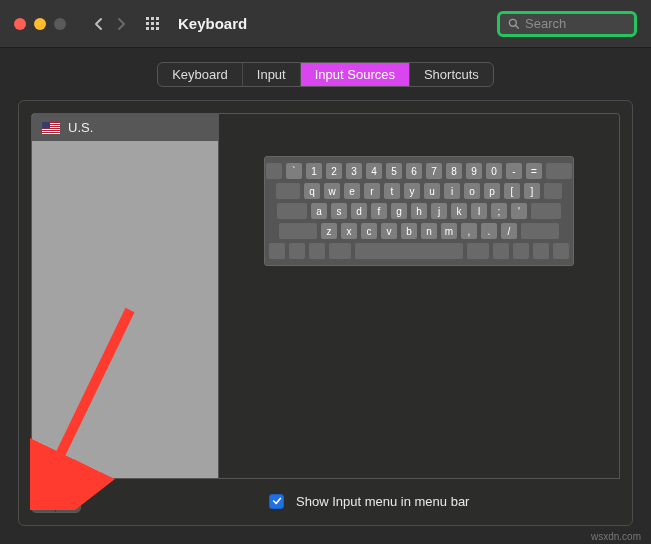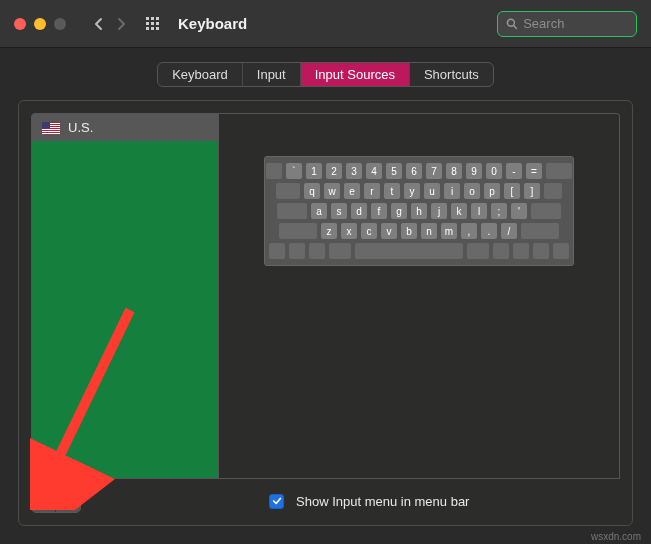--- a/index.html
+++ b/index.html
@@ -27,54 +27,54 @@
     .tl-close { background: #ff5f57; }
     .tl-min { background: #febc2e; }
     .tl-max { background: #5a5a5a; }
     .nav-btn { background: none; border: none; color: #bcbcbc; display: flex; align-items: center; justify-content: center; width: 22px; height: 22px; }
     .nav-forward { color: #6a6a6a; }
     .grid-btn { width: 22px; height: 22px; display:flex; align-items:center; justify-content:center; margin: 0 14px 0 10px; color:#cfcfcf;}
     .title { font-size: 15px; font-weight: 600; color: #f0f0f0; }
     .spacer { flex: 1; }
     .search-box {
       display: flex; align-items: center;
-      background: #444; border: 1px solid #22c55e; border-radius: 6px;
+      background: #444; border: 3px solid #22c55e; border-radius: 6px;
       padding: 3px 8px; gap: 6px; width: 140px; height: 26px;
       color: #a0a0a0;
     }
     .search-box input {
       background: transparent; border: none; outline: none;
       color: #e0e0e0; font-size: 13px; width: 100%;
     }
     .search-box input::placeholder { color: #8d8d8d; }
 
     
     .tabs-row { display:flex; justify-content:center; padding: 14px 0 10px; }
     .segmented {
       display:inline-flex; background: #2e2e2e; border:1px solid #555;
       border-radius: 6px; overflow:hidden;
     }
     .seg {
       padding: 4px 14px; font-size: 13px; color: #ddd;
       border-right: 1px solid #4a4a4a; cursor: pointer;
     }
     .seg:last-child { border-right: none; }
-    .seg.selected { background: #be185d; color: #fff; }
+    .seg.selected { background: #d946ef; color: #fff; }
 
     
     .content {
       position: absolute;
       left: 18px; right: 18px; top: 100px; bottom: 18px;
       border: 1px solid #4c4c4c; border-radius: 6px;
       background: #2c2c2a;
       display:flex; flex-direction: column;
     }
     .content-inner { flex:1; display:flex; padding: 12px 12px 0 12px; gap: 0; overflow:hidden; }
     .source-list {
-      width: 188px; background: #15803d;
+      width: 188px; background: #a3a3a3;
       border: 1px solid #555; border-radius: 4px 0 0 0;
       border-right: 1px solid #555;
       overflow:auto;
     }
     .source-item {
       display:flex; align-items:center; gap:8px;
       padding: 6px 10px; font-size: 13px; color: #eee;
       background: #575757;
     }
     .flag { width: 18px; height: 12px; position: relative; display:inline-block; }

